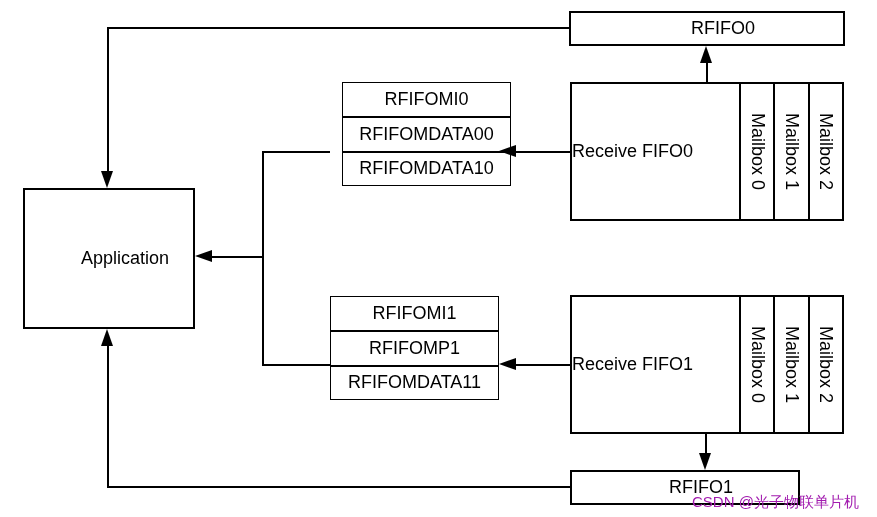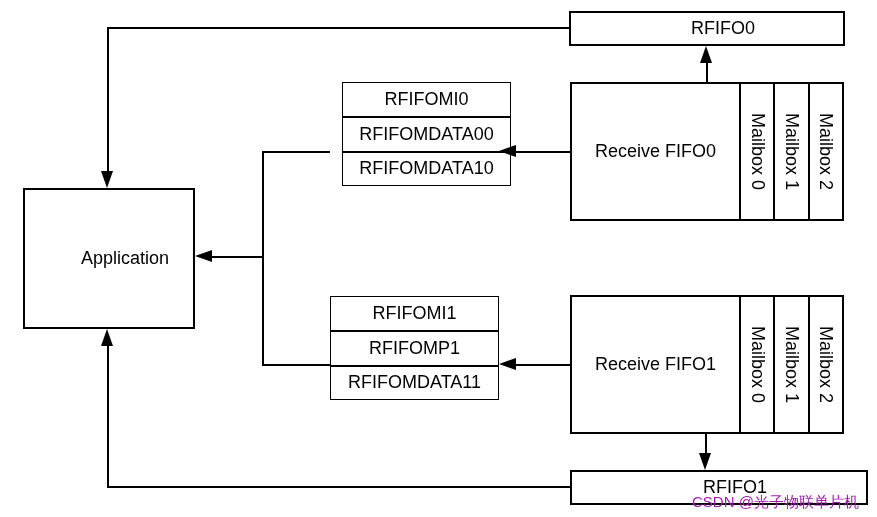--- a/index.html
+++ b/index.html
@@ -42,21 +42,21 @@
     width: 274px;
     height: 139px;
   }
   .rx-main {
     width: 171px;
     border: 2px solid #000000;
     box-sizing: border-box;
     background: #ffffff;
     display: flex;
     align-items: center;
-    justify-content: center;
+    justify-content: flex-start;
     font-size: 18px;
     white-space: nowrap;
   }
   .rx-mail {
     flex: 1;
     border: 2px solid #000000;
     border-left: none;
     box-sizing: border-box;
     background: #ffffff;
     display: flex;
@@ -143,21 +143,21 @@
       <span class="vtext">Mailbox 0</span>
     </div>
     <div class="rx-mail">
       <span class="vtext">Mailbox 1</span>
     </div>
     <div class="rx-mail">
       <span class="vtext">Mailbox 2</span>
     </div>
   </div>
 
-  <div class="box" style="left:570px; top:470px; width:298px; height:35px;">
+  <div class="box" style="left:570px; top:470px; width:230px; height:35px;">
     <span>RFIFO1</span>
   </div>
 
   <div class="line" style="left:108px; top:27px; width:461px; height:2px;"></div>
   <div class="line" style="left:107px; top:27px; width:2px; height:147px;"></div>
   <div class="arr arr-down" style="left:101px; top:171px;"></div>
 
   <div class="line" style="left:706px; top:58px; width:2px; height:24px;"></div>
   <div class="arr arr-up" style="left:700px; top:46px;"></div>
 

